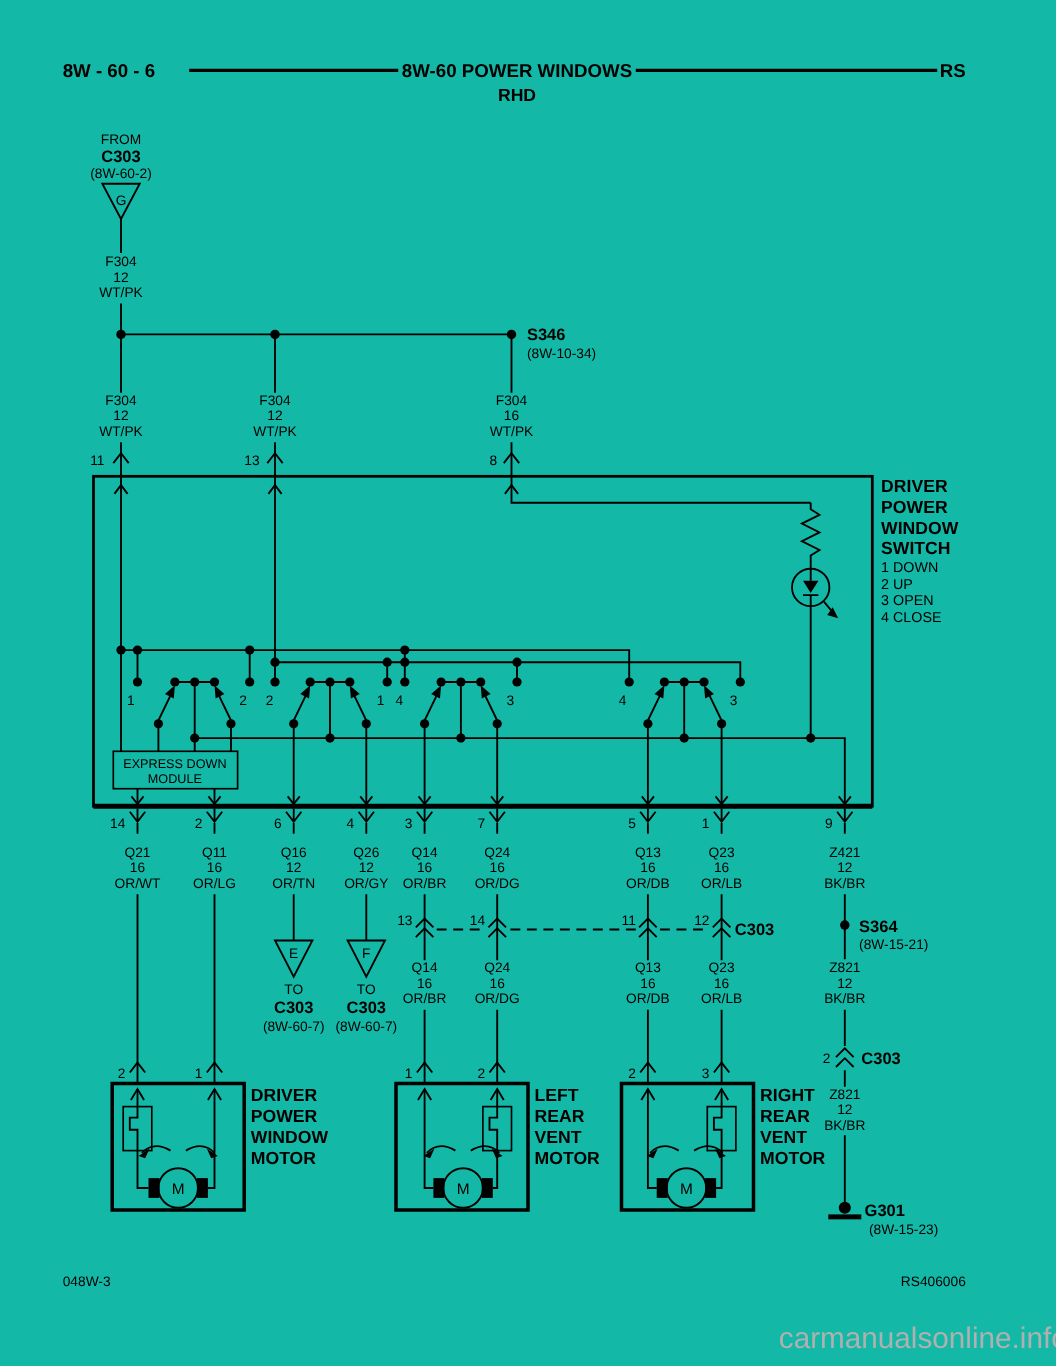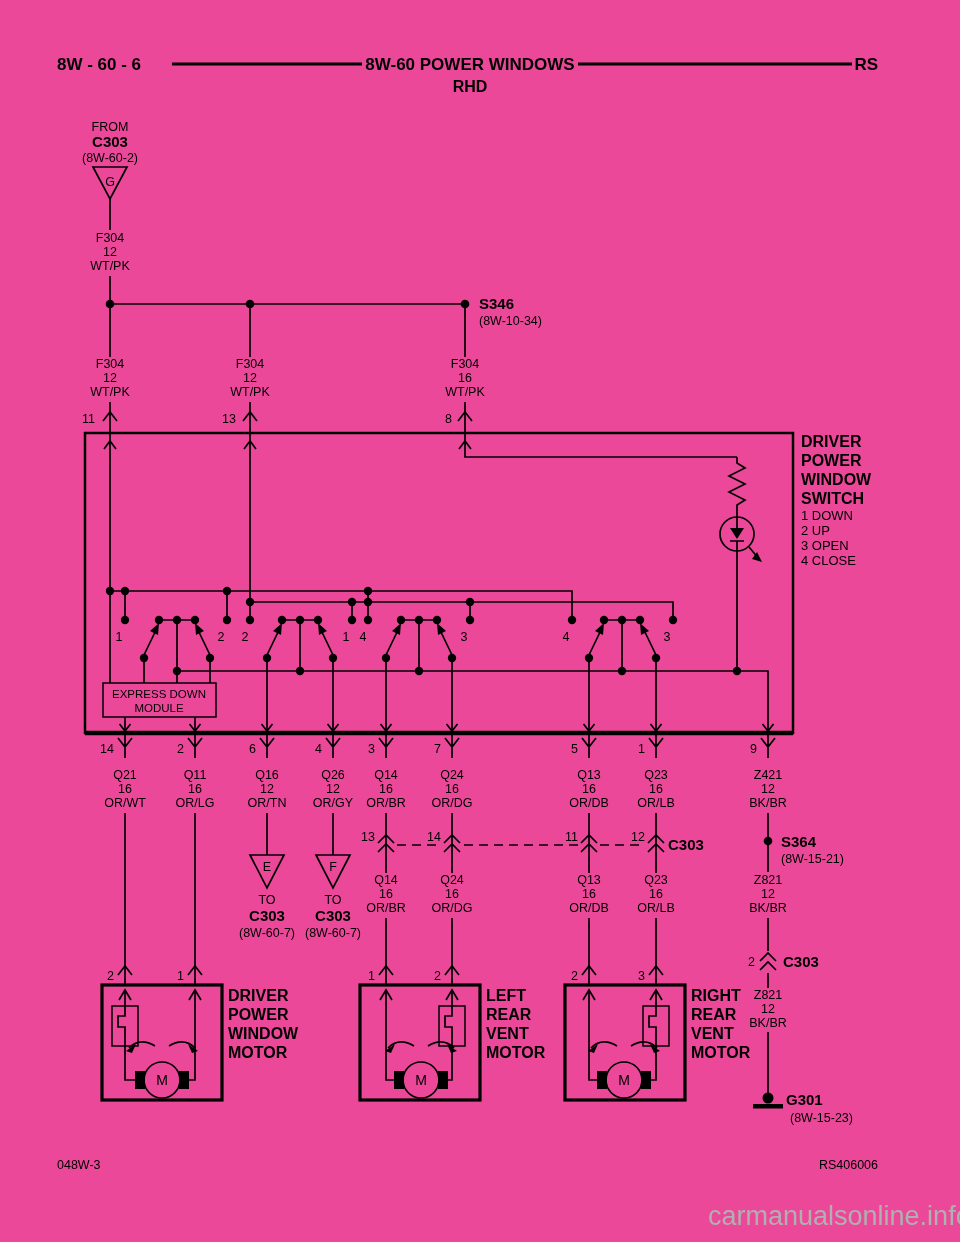--- a/index.html
+++ b/index.html
@@ -1,16 +1,16 @@
 <!DOCTYPE html>
 <html><head>
 <meta charset="utf-8">
 <style>
   html,body{margin:0;padding:0;background:#fff;}
-  .page{position:relative;width:960px;height:1242px;background:#ec4899;overflow:hidden;
+  .page{position:relative;width:960px;height:1242px;background:#14b8a6;overflow:hidden;
         font-family:"Liberation Sans", sans-serif;}
   svg text{fill:#000;}
   .t  {font:12.5px "Liberation Sans", sans-serif;}
   .tb {font:bold 15px "Liberation Sans", sans-serif;}
   .hb {font:bold 17px "Liberation Sans", sans-serif;}
   .sb {font:bold 16px "Liberation Sans", sans-serif;}
   .lg {font:13px "Liberation Sans", sans-serif;}
   .em {font:11.5px "Liberation Sans", sans-serif;}
   .mm {font:14px "Liberation Sans", sans-serif;}
   .wm {font:27px "Liberation Sans", sans-serif; fill:#b0b0b0;}

